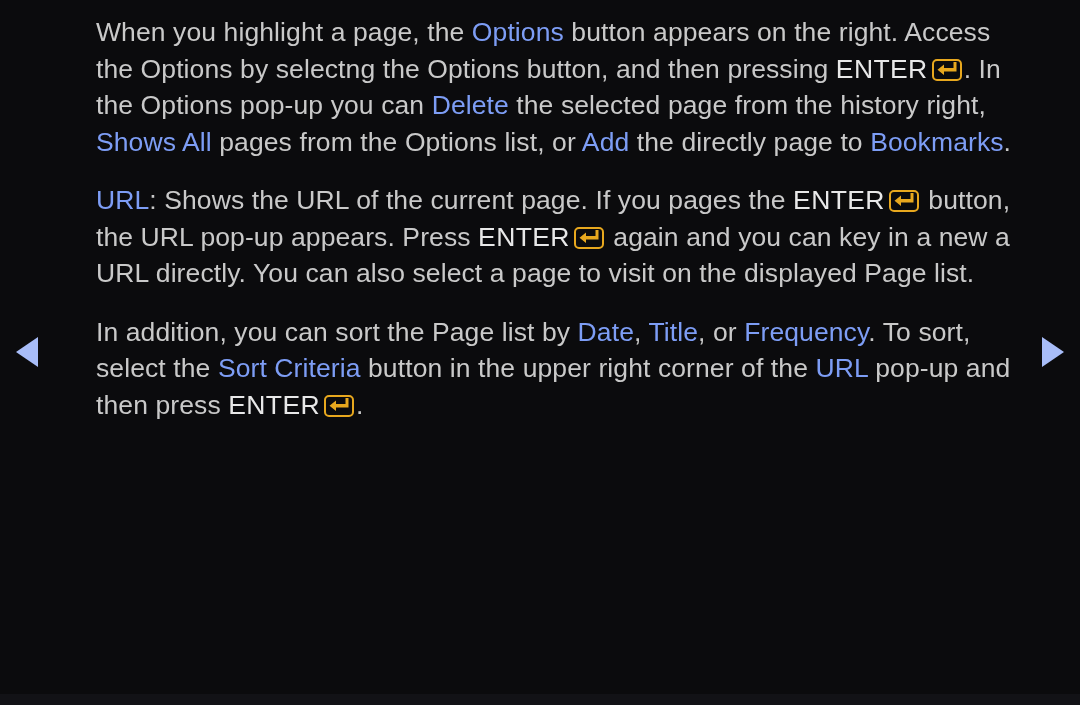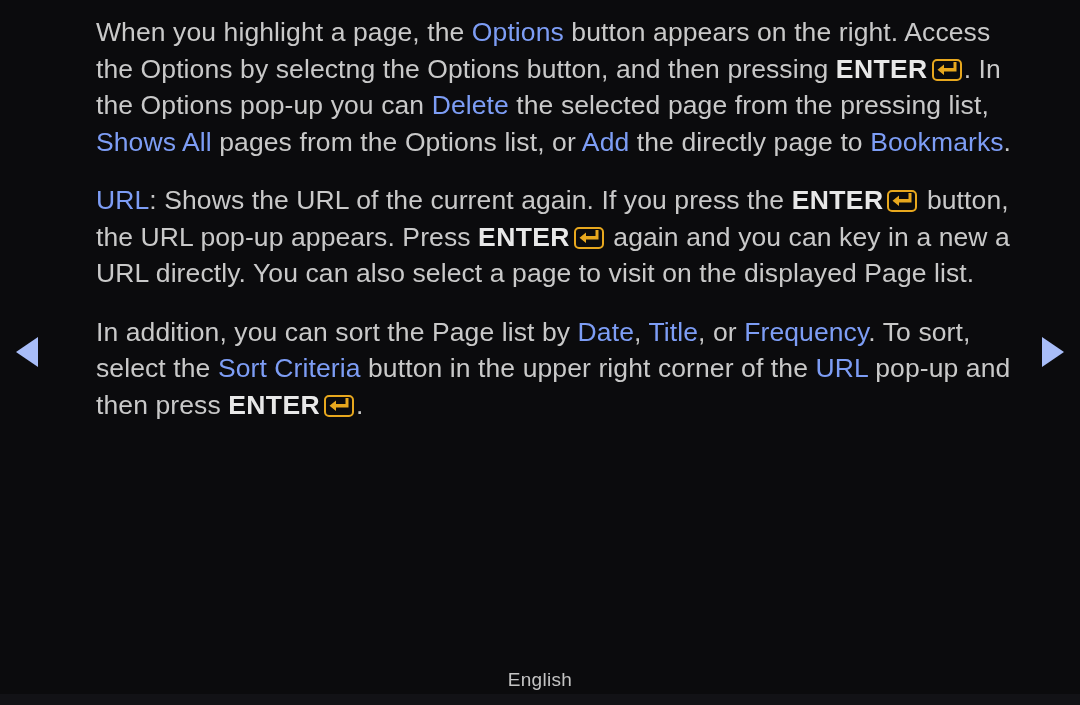--- a/index.html
+++ b/index.html
@@ -49,21 +49,21 @@
     white-space: normal;
   }
   p.para:last-child { margin-bottom: 0; }
 
   .kw {
     color: #7d9df5;
     font-weight: normal;
   }
   .strong-white {
     color: #e8e8e8;
-    font-weight: bold;
+    font-weight: normal;
     letter-spacing: 0.4px;
   }
 
   
   .enter-key {
     display: inline-block;
     position: relative;
     width: 30px;
     height: 22px;
     vertical-align: -3px;
@@ -118,31 +118,30 @@
   }
 </style>
 </head>
 <body>
 
 <div id="screen">
 
   <div id="content">
       <p class="para"><span>When you highlight a page, the </span><span class="kw">Options</span><span> button appears on the right. Access the Options by selectng the Options button, and then pressing </span><span class="strong-white">ENTER</span><span class="enter-key"><span class="box"></span><svg width="22" height="16" viewBox="0 0 22 16">
             <path d="M17.5 0 h3 v9.5 h-12.5 v3.5 l-6.5 -5.2 l6.5 -5.2 v3.4 h9.5 z" fill="#e8a81e"></path>
-          </svg></span><span>. In the Options pop-up you can </span><span class="kw">Delete</span><span> the selected page from the pressing list, </span><span class="kw">Shows All</span><span> pages from the Options list, or </span><span class="kw">Add</span><span> the directly page to </span><span class="kw">Bookmarks</span><span>.</span></p>
-      <p class="para"><span class="kw">URL</span><span>: Shows the URL of the current again. If you press the </span><span class="strong-white">ENTER</span><span class="enter-key"><span class="box"></span><svg width="22" height="16" viewBox="0 0 22 16">
+          </svg></span><span>. In the Options pop-up you can </span><span class="kw">Delete</span><span> the selected page from the history right, </span><span class="kw">Shows All</span><span> pages from the Options list, or </span><span class="kw">Add</span><span> the directly page to </span><span class="kw">Bookmarks</span><span>.</span></p>
+      <p class="para"><span class="kw">URL</span><span>: Shows the URL of the current page. If you pages the </span><span class="strong-white">ENTER</span><span class="enter-key"><span class="box"></span><svg width="22" height="16" viewBox="0 0 22 16">
             <path d="M17.5 0 h3 v9.5 h-12.5 v3.5 l-6.5 -5.2 l6.5 -5.2 v3.4 h9.5 z" fill="#e8a81e"></path>
           </svg></span><span> button, the URL pop-up appears. Press </span><span class="strong-white">ENTER</span><span class="enter-key"><span class="box"></span><svg width="22" height="16" viewBox="0 0 22 16">
             <path d="M17.5 0 h3 v9.5 h-12.5 v3.5 l-6.5 -5.2 l6.5 -5.2 v3.4 h9.5 z" fill="#e8a81e"></path>
           </svg></span><span> again and you can key in a new a URL directly. You can also select a page to visit on the displayed Page list.</span></p>
       <p class="para"><span>In addition, you can sort the Page list by </span><span class="kw">Date</span><span>, </span><span class="kw">Title</span><span>, or </span><span class="kw">Frequency</span><span>. To sort, select the </span><span class="kw">Sort Criteria</span><span> button in the upper right corner of the </span><span class="kw">URL</span><span> pop-up and then press </span><span class="strong-white">ENTER</span><span class="enter-key"><span class="box"></span><svg width="22" height="16" viewBox="0 0 22 16">
             <path d="M17.5 0 h3 v9.5 h-12.5 v3.5 l-6.5 -5.2 l6.5 -5.2 v3.4 h9.5 z" fill="#e8a81e"></path>
           </svg></span><span>.</span></p>
     </div>
 
   <div class="nav-arrow" id="nav-prev"></div>
 
   <div class="nav-arrow" id="nav-next"></div>
 
-  <div id="language-label">English</div>
 
   <div id="bottom-edge"></div>
 </div>
 
 </body></html>

